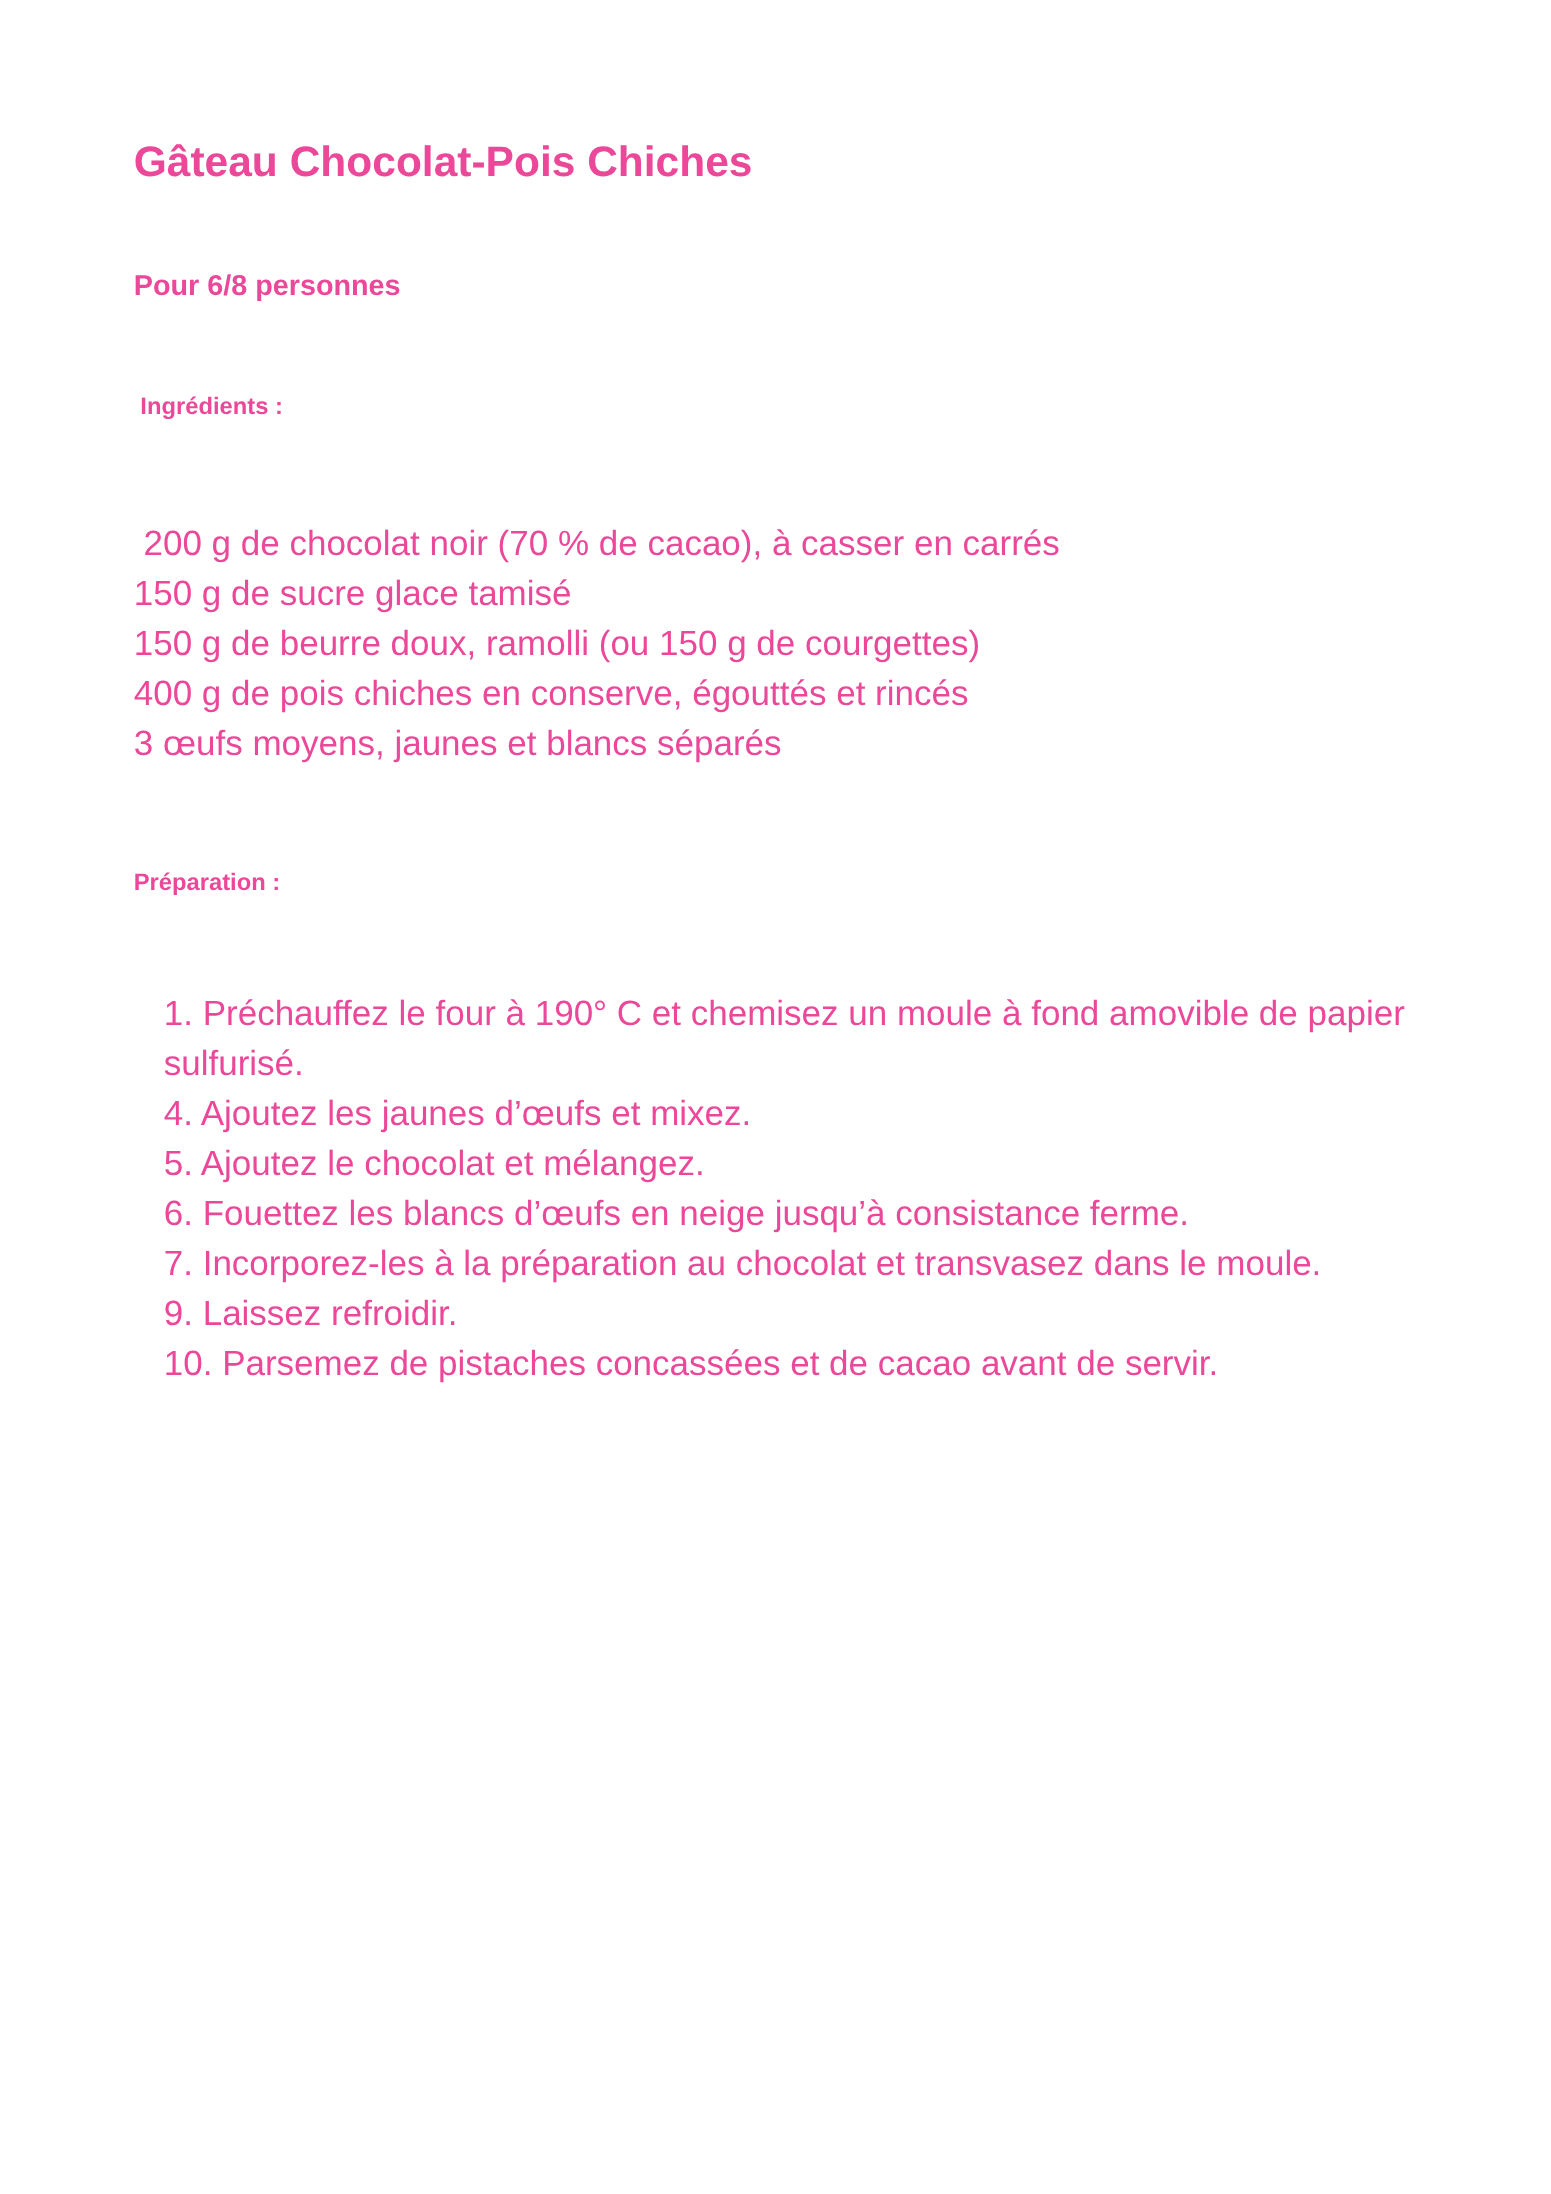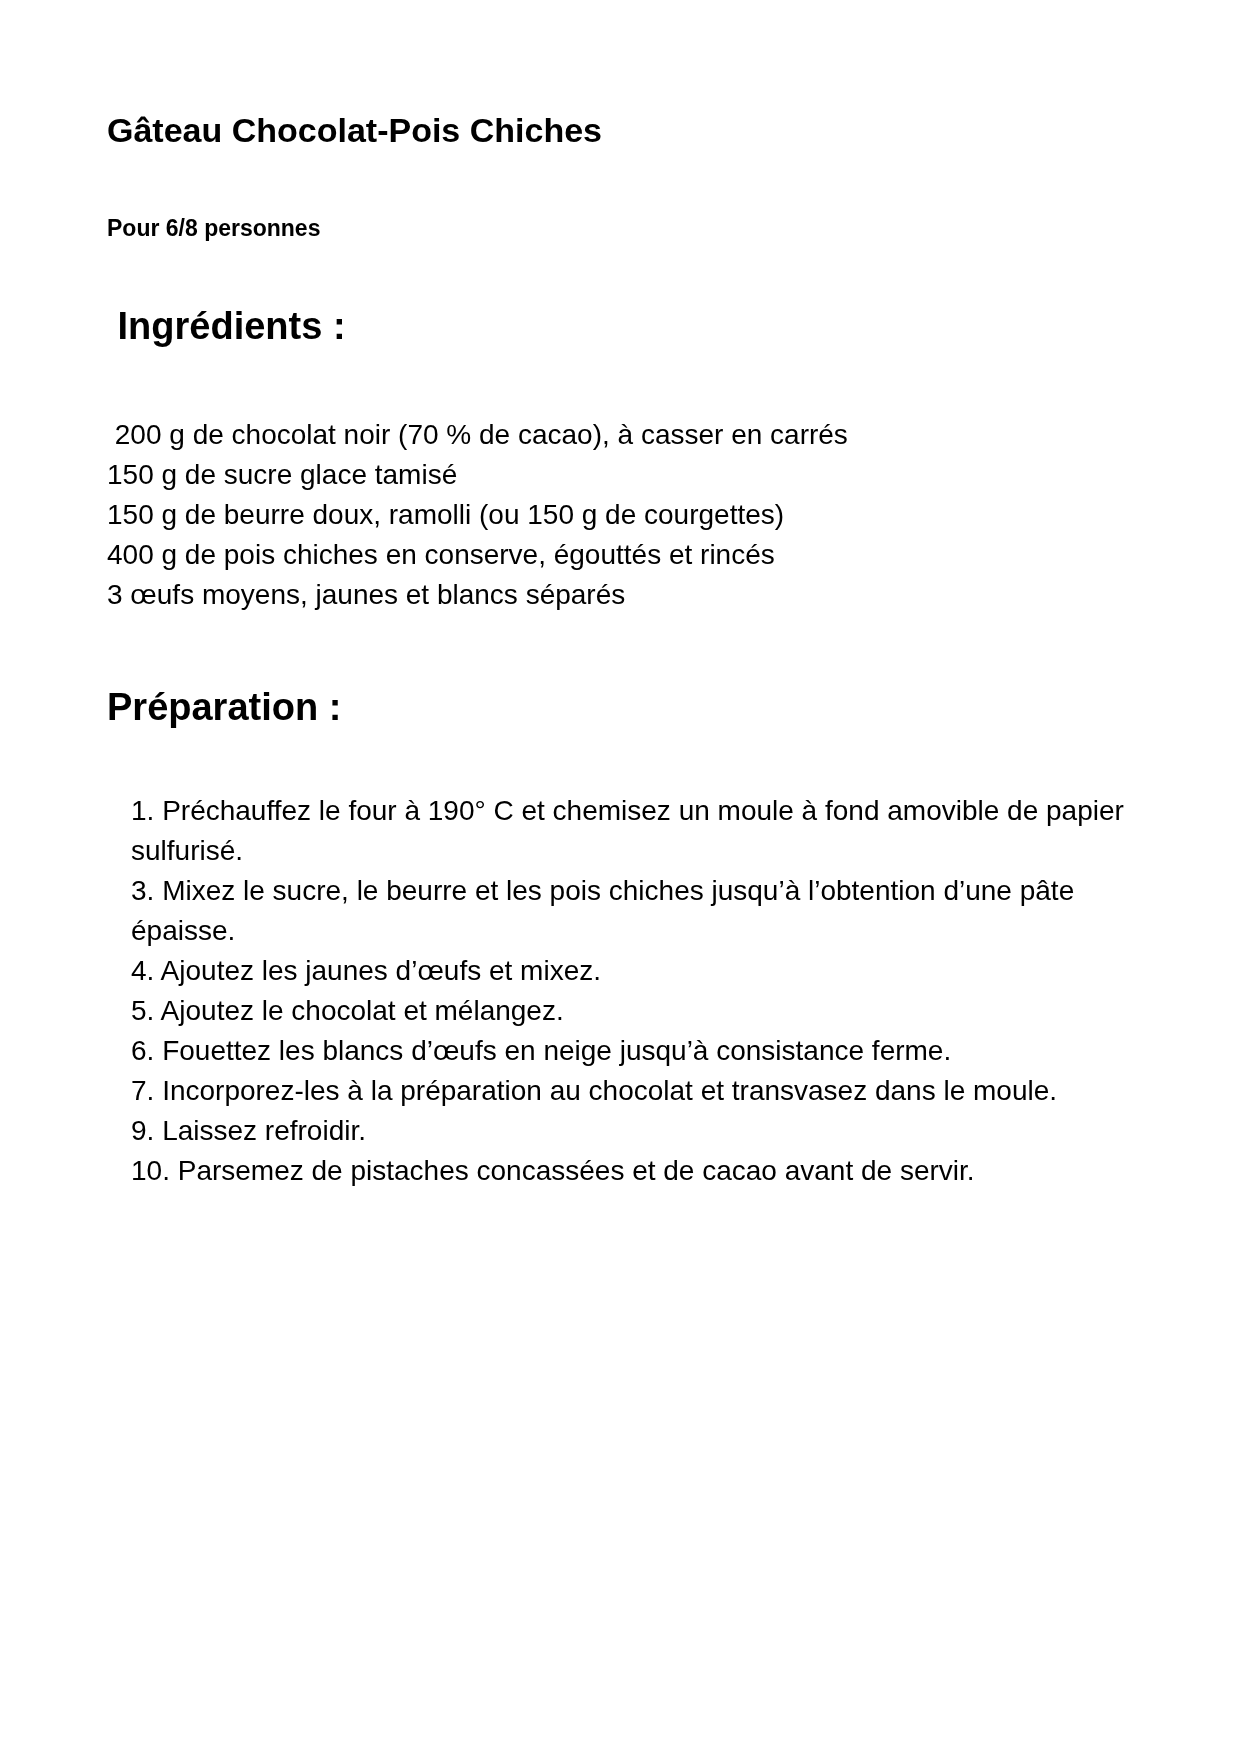--- a/index.html
+++ b/index.html
@@ -5,42 +5,42 @@
   html, body {
     margin: 0;
     padding: 0;
     background: #ffffff;
   }
   .page {
     position: relative;
     width: 1241px;
     height: 1755px;
     background: #ffffff;
-    color: #000000;
+    color: #ec4899;
     font-family: "Liberation Sans", sans-serif;
     box-sizing: border-box;
     padding: 108px 100px 0 107px;
     overflow: hidden;
   }
   .doc-title {
     font-size: 34px;
     font-weight: 700;
     line-height: 44px;
     margin: 0;
     white-space: pre-wrap;
   }
   .servings {
     font-size: 23px;
     font-weight: 700;
     line-height: 40px;
     margin: 56px 0 0 0;
     white-space: pre-wrap;
   }
   .section-heading {
-    font-size: 38px;
+    font-size: 19px;
     font-weight: 700;
     line-height: 40px;
     margin: 0;
     white-space: pre-wrap;
   }
   .heading-ingredients { margin-top: 58px; }
   .heading-preparation { margin-top: 72px; }
   .ingredient-list {
     margin-top: 69px;
   }
@@ -73,21 +73,20 @@
     <p class="text-line">150 g de sucre glace tamisé</p>
     <p class="text-line">150 g de beurre doux, ramolli (ou 150 g de courgettes)</p>
     <p class="text-line">400 g de pois chiches en conserve, égouttés et rincés</p>
     <p class="text-line">3 œufs moyens, jaunes et blancs séparés</p>
   </div>
 
   <h2 class="section-heading heading-preparation">Préparation :</h2>
 
   <div class="step-list">
     <p class="text-line">1. Préchauffez le four à 190° C et chemisez un moule à fond amovible de papier sulfurisé.</p>
-    <p class="text-line">3. Mixez le sucre, le beurre et les pois chiches jusqu’à l’obtention d’une pâte épaisse.</p>
     <p class="text-line">4. Ajoutez les jaunes d’œufs et mixez.</p>
     <p class="text-line">5. Ajoutez le chocolat et mélangez.</p>
     <p class="text-line">6. Fouettez les blancs d’œufs en neige jusqu’à consistance ferme.</p>
     <p class="text-line">7. Incorporez-les à la préparation au chocolat et transvasez dans le moule.</p>
     <p class="text-line">9. Laissez refroidir.</p>
     <p class="text-line">10. Parsemez de pistaches concassées et de cacao avant de servir.</p>
   </div>
 
 </div>
 

